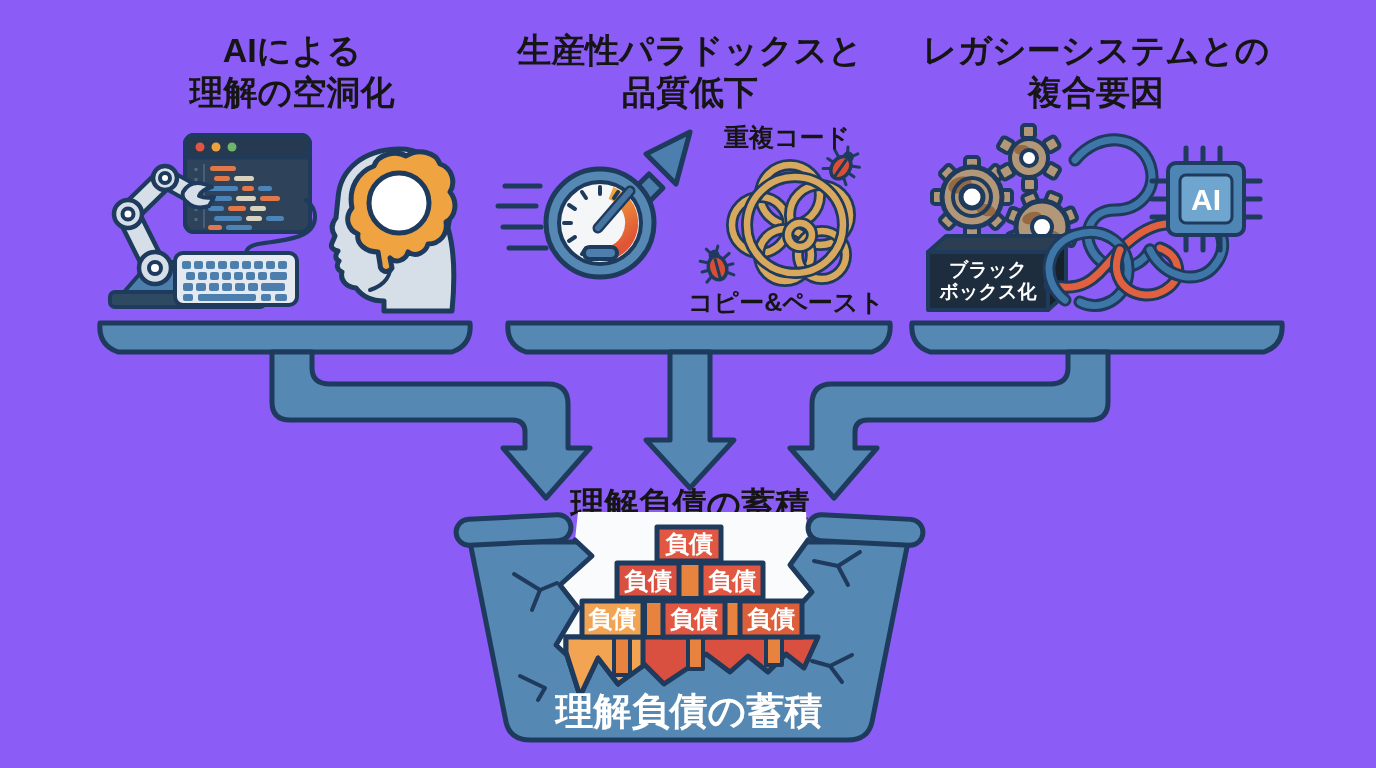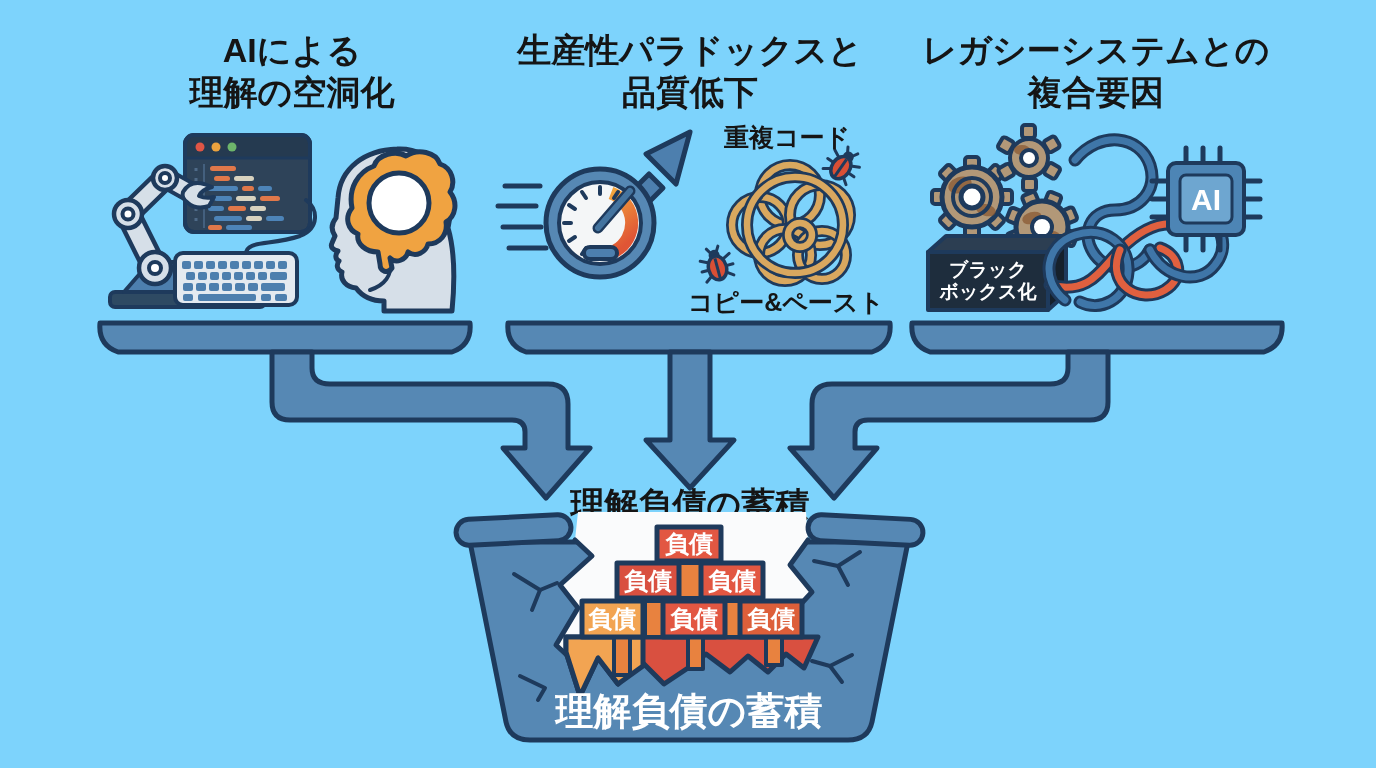--- a/index.html
+++ b/index.html
@@ -5,21 +5,21 @@
   :root{
     --c-navy:#1e3a5c; --c-pipe:#5688b4; --c-blue:#4d7fae; --c-steel:#d6dfe8;
     --c-brain:#f0a341; --c-tan:#d9a85f; --c-red:#e25742; --c-brickred:#d95040;
     --c-brickdeep:#dd5f3a; --c-brickorange:#f2a452; --c-connector:#e8823f;
     --c-codebg:#2e4359; --c-codehdr:#253a50; --c-geartan:#b29878; --c-rust:#8a5a33;
     --c-boxdark:#1e2d3d; --c-boxtop:#2c3e52; --c-boxside:#16212c;
     --c-chip:#4d85b5; --c-chipinner:#6ea6d0; --c-bug:#d94f35; --c-ink:#151515;
     --c-face:#f4f6f7; --c-arcstart:#f2a43c; --c-arcend:#e05535;
   }
   html,body{margin:0;padding:0;background:#fafbfc;}
-  .stage{width:1376px;height:768px;position:relative;overflow:hidden;background:#7dd3fc;}
+  .stage{width:1376px;height:768px;position:relative;overflow:hidden;background:#8b5cf6;}
   svg{display:block}
   .sn3{stroke:var(--c-navy);stroke-width:3;stroke-linejoin:round;stroke-linecap:round}
   .sn4{stroke:var(--c-navy);stroke-width:4;stroke-linejoin:round;stroke-linecap:round}
   .sn5{stroke:var(--c-navy);stroke-width:5;stroke-linejoin:round;stroke-linecap:round}
   .nofill{fill:none}
   .f-pipe{fill:var(--c-pipe)} .f-blue{fill:var(--c-blue)} .f-steel{fill:var(--c-steel)}
   .f-white{fill:#ffffff} .f-brain{fill:var(--c-brain)} .f-face{fill:var(--c-face)}
   .f-codebg{fill:var(--c-codebg)} .f-codehdr{fill:var(--c-codehdr)}
   .f-geartan{fill:var(--c-geartan)} .f-rust{fill:var(--c-rust);opacity:.75}
   .f-boxdark{fill:var(--c-boxdark)} .f-boxtop{fill:var(--c-boxtop)} .f-boxside{fill:var(--c-boxside)}

